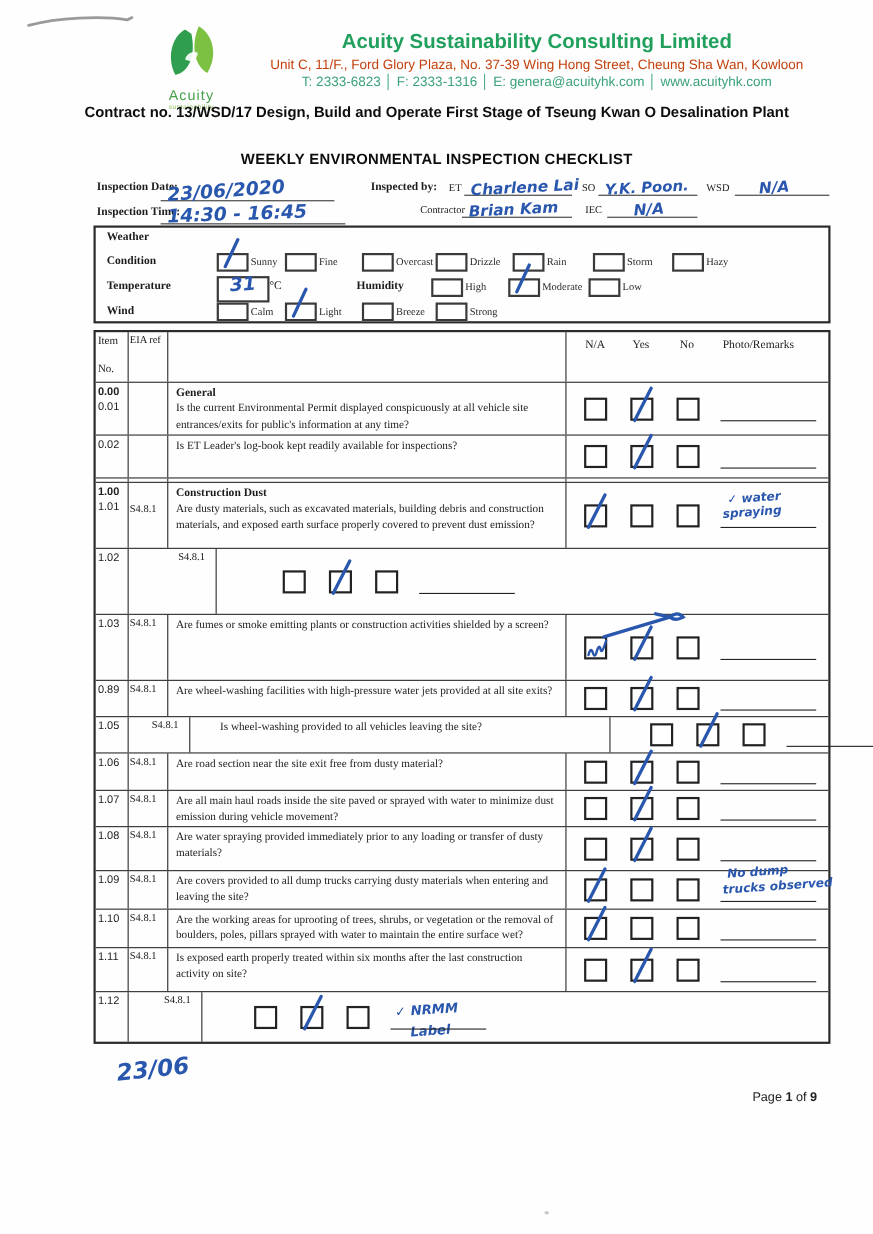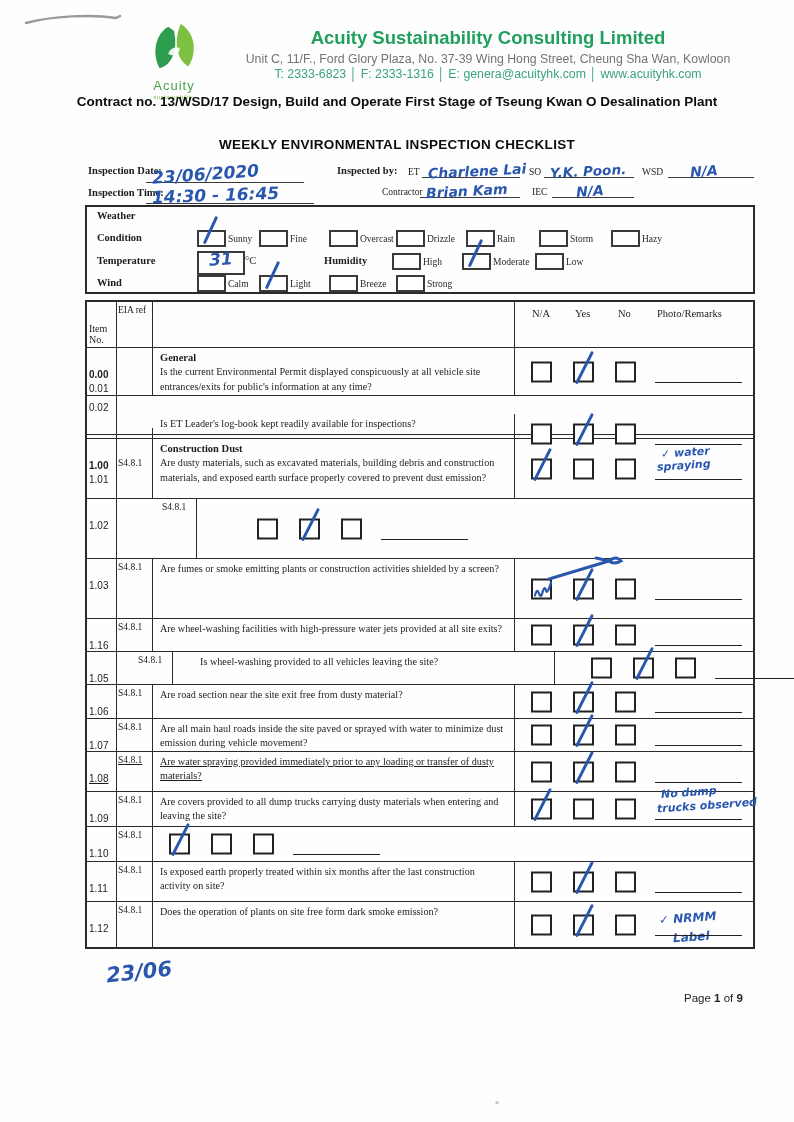--- a/index.html
+++ b/index.html
@@ -6,21 +6,21 @@
   .page{position:relative;width:794px;height:1122px;background:#fffefe;overflow:hidden;
         font-family:"Liberation Serif",serif;color:#1c1c1c;}
 
   
   .scuff{position:absolute;left:20px;top:10px;}
   .logo{position:absolute;left:126px;top:22px;width:96px;text-align:center;}
   .logo-name{font-family:"Liberation Sans",sans-serif;color:#46a04b;font-size:13px;letter-spacing:1px;margin-top:-2px;}
   .logo-tagline{font-family:"Liberation Sans",sans-serif;color:#8bc163;font-size:6px;letter-spacing:.5px;margin-top:1px;}
   .header-block{position:absolute;left:212px;top:27px;width:552px;text-align:center;font-family:"Liberation Sans",sans-serif;}
   .company-name{font-weight:bold;font-size:18.5px;color:#21a05d;}
-  .company-address{font-size:12.3px;color:#737373;margin-top:3px;}
+  .company-address{font-size:12.3px;color:#c2410c;margin-top:3px;}
   .company-contact{font-size:12.3px;color:#3aa37b;margin-top:1px;}
   .contract-line{position:absolute;left:0;right:0;top:94px;text-align:center;
         font-family:"Liberation Sans",sans-serif;font-weight:bold;font-size:13.5px;color:#0d0d0d;}
   .form-title{position:absolute;left:0;right:0;top:137px;text-align:center;
         font-family:"Liberation Sans",sans-serif;font-weight:bold;font-size:13.5px;letter-spacing:.3px;color:#0d0d0d;}
 
   
   .hw{font-family:"DejaVu Sans",sans-serif;font-style:italic;font-weight:600;color:#2a57ae;white-space:nowrap;}
 
   
@@ -36,21 +36,21 @@
   .wbox{width:25px;height:13px;border:2px solid #3a3a3a;position:relative;flex:none;background:#fff;}
   .wbox.ticked::after{content:'';position:absolute;width:2.5px;height:30px;background:#2a57ae;
         left:10px;top:-17px;transform:rotate(25deg);border-radius:2px;}
   .temp-box{position:absolute;left:110px;top:44px;width:44px;height:20px;border:2.5px solid #3a3a3a;}
   .temp-box .hw{position:absolute;left:10px;top:-4px;font-size:17px;transform:rotate(-4deg);}
 
   
   .checklist{position:absolute;left:85px;top:300px;width:666px;border:2px solid #2b2b2b;background:#fffefe;}
   .trow{display:flex;border-top:1.5px solid #2b2b2b;box-sizing:border-box;}
   .trow:first-child{border-top:none;}
-  .c-item{width:30px;flex:none;border-right:1.5px solid #2b2b2b;padding:21px 2px;box-sizing:border-box;
+  .c-item{width:30px;flex:none;border-right:1.5px solid #2b2b2b;padding:3px 2px;box-sizing:border-box;
         font-family:"Liberation Sans",sans-serif;font-size:10px;display:flex;flex-direction:column;}
   .item-no.bold{font-weight:bold;}
   .item-sub{margin-top:3px;}
   .c-eia{width:36px;flex:none;border-right:1.5px solid #2b2b2b;padding:3px 1px;box-sizing:border-box;font-size:9.5px;}
   .c-eia.second{padding-top:19px;}
   .c-q{width:362px;flex:none;border-right:1.5px solid #2b2b2b;padding:3px 7px;box-sizing:border-box;
         font-size:10.2px;line-height:1.38;}
   .q-section{font-weight:bold;font-size:10.5px;}
   .c-checks{flex:1;position:relative;}
   .cbox{position:absolute;top:50%;transform:translateY(-50%);width:21px;height:21px;
@@ -239,21 +239,21 @@
       <div class="c-checks">
         <span class="cbox" data-box="na"></span>
         <span class="cbox ticked" data-box="yes"></span>
         <span class="cbox" data-box="no"></span>
         <span class="remark">
 
           <span class="remark-line"></span>
         </span>
       </div>
     </div>
-      <div class="trow" style="height: 39px; align-items: flex-end;">
+      <div class="trow" style="height: 39px;">
       <div class="c-item">
         <span class="item-no">0.02</span>
 
       </div>
       <div class="c-eia"><span></span></div>
       <div class="c-q">
 
         <div class="q-text">Is ET Leader's log-book kept readily available for inspections?</div>
       </div>
       <div class="c-checks">
@@ -331,21 +331,21 @@
 
           <span class="remark-line"></span>
         </span>
       <svg class="arrow-svg" width="90" height="32" viewBox="0 0 90 32">
             <path d="M4 28 L64 10 M64 10 l-13 -3 M64 10 q7 -6 12 0 q-7 4 -12 0" fill="none" stroke="#2a57ae" stroke-width="3" stroke-linecap="round"></path>
           </svg>
         </div>
     </div>
       <div class="trow" style="height: 33px;">
       <div class="c-item">
-        <span class="item-no">1.16</span>
+        <span class="item-no">0.89</span>
 
       </div>
       <div class="c-eia"><span>S4.8.1</span></div>
       <div class="c-q">
 
         <div class="q-text">Are wheel-washing facilities with high-pressure water jets provided at all site exits?</div>
       </div>
       <div class="c-checks">
         <span class="cbox" data-box="na"></span>
         <span class="cbox ticked" data-box="yes"></span>
@@ -409,21 +409,21 @@
       <div class="c-checks">
         <span class="cbox" data-box="na"></span>
         <span class="cbox ticked" data-box="yes"></span>
         <span class="cbox" data-box="no"></span>
         <span class="remark">
 
           <span class="remark-line"></span>
         </span>
       </div>
     </div>
-      <div class="trow" style="height: 40px; text-decoration: underline;">
+      <div class="trow" style="height: 40px;">
       <div class="c-item">
         <span class="item-no">1.08</span>
 
       </div>
       <div class="c-eia"><span>S4.8.1</span></div>
       <div class="c-q">
 
         <div class="q-text">Are water spraying provided immediately prior to any loading or transfer of dusty materials?</div>
       </div>
       <div class="c-checks">
@@ -456,20 +456,24 @@
           <span class="remark-line"></span>
         </span>
       </div>
     </div>
       <div class="trow" style="height: 35px;">
       <div class="c-item">
         <span class="item-no">1.10</span>
 
       </div>
       <div class="c-eia"><span>S4.8.1</span></div>
+      <div class="c-q">
+
+        <div class="q-text">Are the working areas for uprooting of trees, shrubs, or vegetation or the removal of boulders, poles, pillars sprayed with water to maintain the entire surface wet?</div>
+      </div>
       <div class="c-checks">
         <span class="cbox ticked" data-box="na"></span>
         <span class="cbox" data-box="yes"></span>
         <span class="cbox" data-box="no"></span>
         <span class="remark">
 
           <span class="remark-line"></span>
         </span>
       </div>
     </div>
@@ -486,30 +490,26 @@
       <div class="c-checks">
         <span class="cbox" data-box="na"></span>
         <span class="cbox ticked" data-box="yes"></span>
         <span class="cbox" data-box="no"></span>
         <span class="remark">
 
           <span class="remark-line"></span>
         </span>
       </div>
     </div>
-      <div class="trow" style="height: 46px;">
+      <div class="trow" style="height: 46px; gap: 31px;">
       <div class="c-item">
         <span class="item-no">1.12</span>
 
       </div>
       <div class="c-eia"><span>S4.8.1</span></div>
-      <div class="c-q">
-
-        <div class="q-text">Does the operation of plants on site free form dark smoke emission?</div>
-      </div>
       <div class="c-checks">
         <span class="cbox" data-box="na"></span>
         <span class="cbox ticked" data-box="yes"></span>
         <span class="cbox" data-box="no"></span>
         <span class="remark below">
           <span class="hw hw1">✓ NRMM</span>
           <span class="hw hw2">Label</span>
           <span class="remark-line"></span>
         </span>
       </div>

